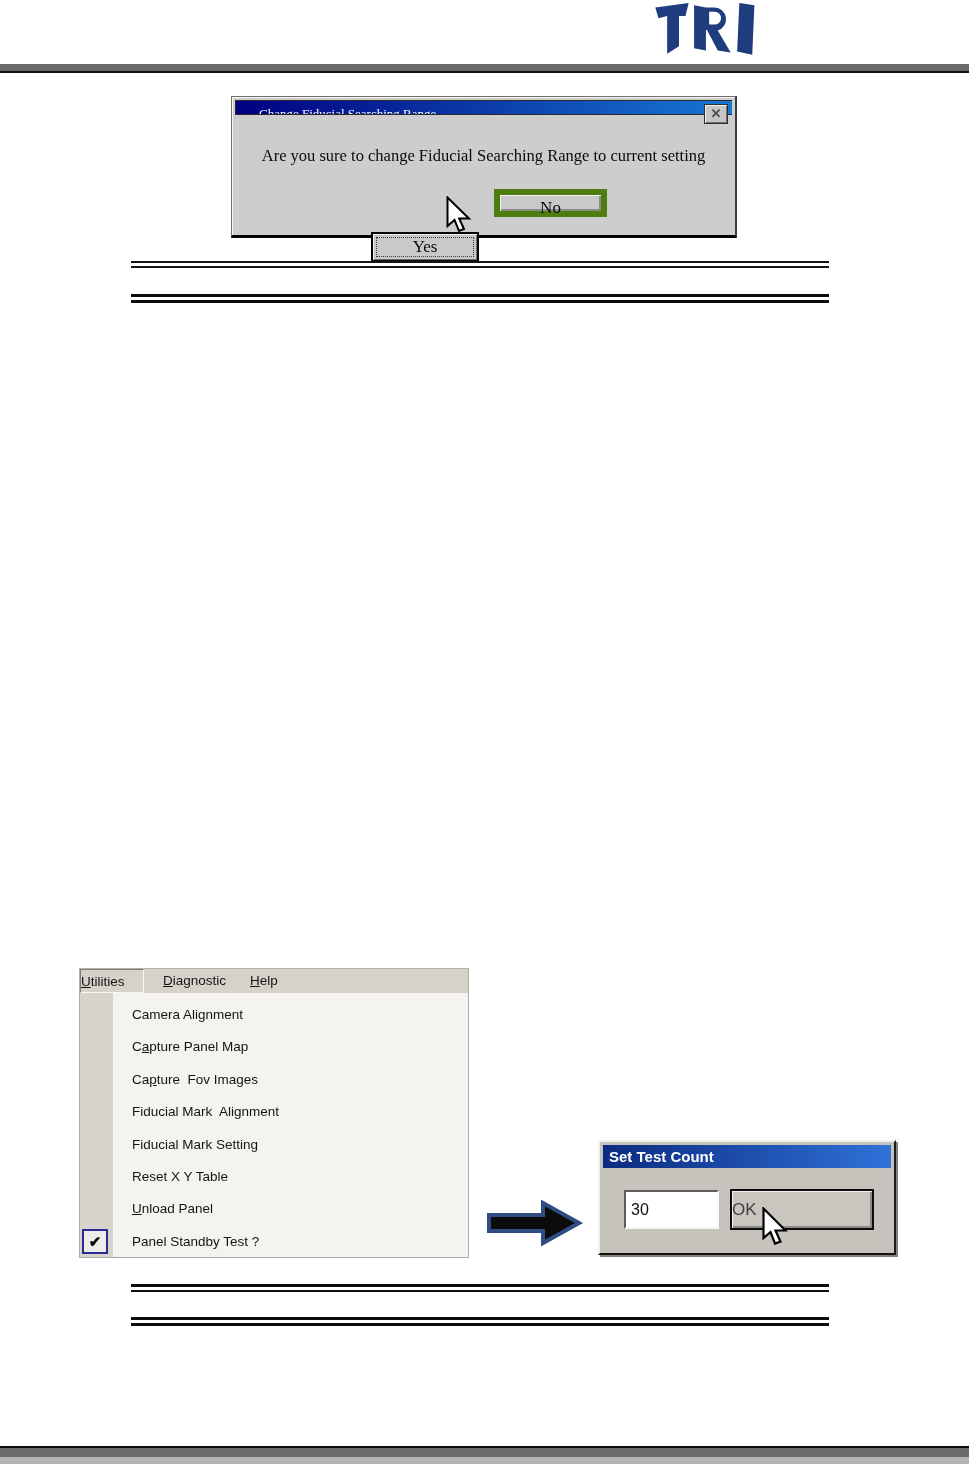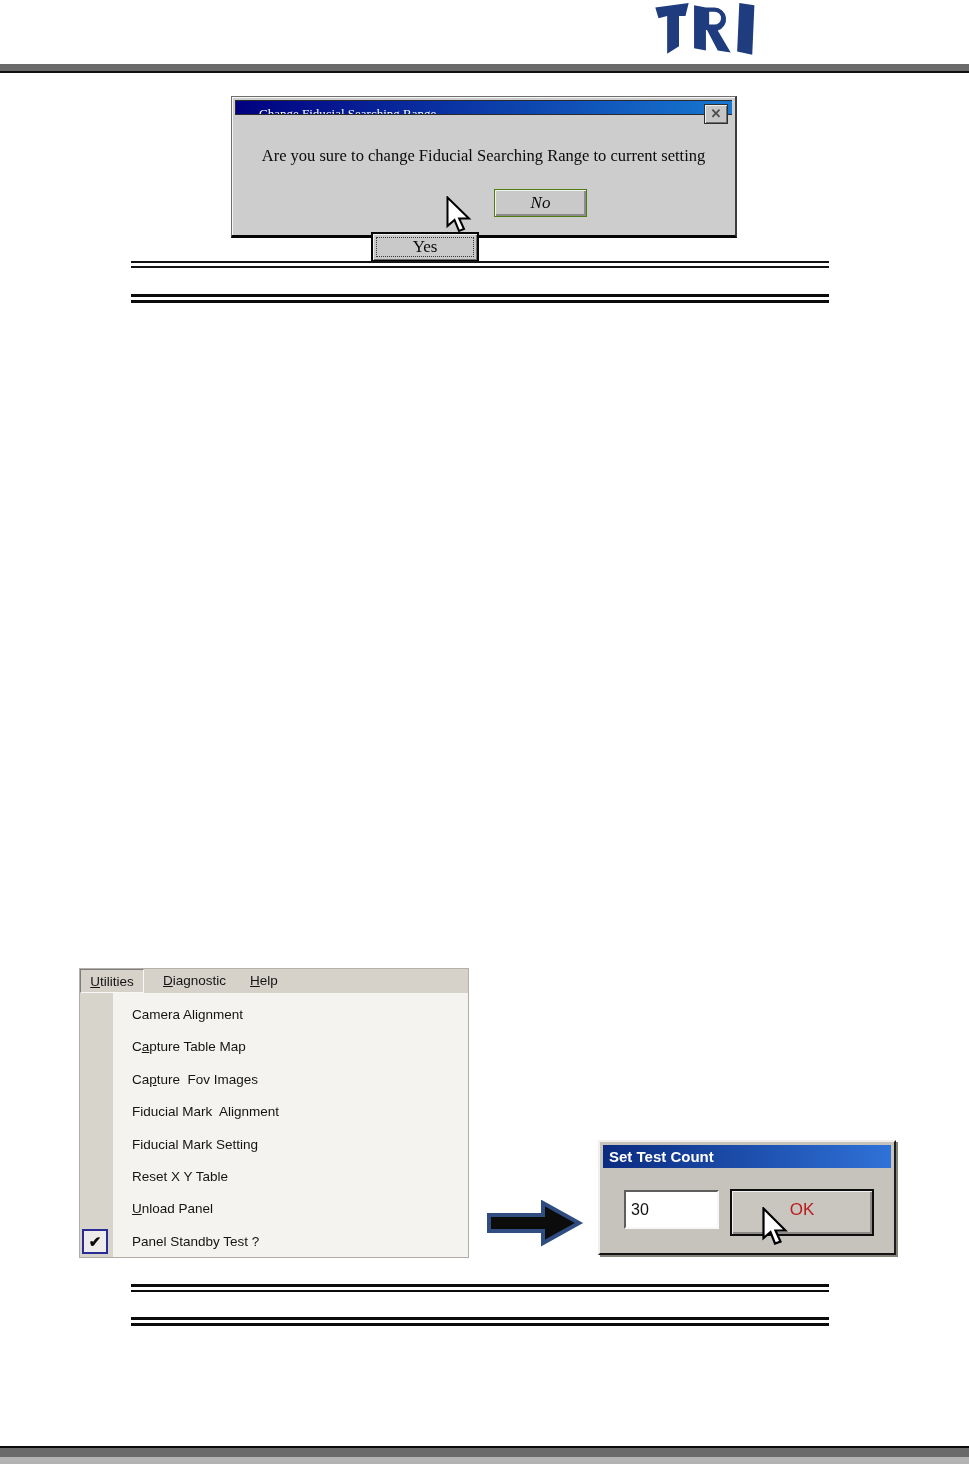--- a/index.html
+++ b/index.html
@@ -56,25 +56,24 @@
     border:2px solid #050505;
     box-shadow: inset 1px 1px 0 #efefef, inset -1px -1px 0 #6f6f6f;
     line-height:26px;
     margin-top:44px;
   }
   #dlg1-yes .focus-rect {
     position:absolute; left:3px; top:3px; right:3px; bottom:3px;
     border:1px dotted #3a3a3a;
   }
   #dlg1-no {
-    left:262px; top:92px; width:93px; height:28px;
-    border:1px solid #4d7c0f;
+    left:262px; top:92px; width:113px; height:28px;
+    border:6px solid #4d7c0f;
     box-shadow: inset 1px 1px 0 #f2f2f2, inset -2px -2px 0 #8b8b8b;
     line-height:26px;
-    font-style:italic;
   }
 
   
   .rule-double {
     position:absolute; left:131px; width:698px;
   }
   #rule-a1 { top:261px; height:7px; border-top:2px solid #141414; border-bottom:2px solid #141414; }
   #rule-a2 { top:294px; height:9px; border-top:3px solid #0c0c0c; border-bottom:3px solid #0c0c0c; }
   #rule-b1 { top:1284px; height:8px; border-top:3px solid #0c0c0c; border-bottom:2px solid #0c0c0c; }
   #rule-b2 { top:1317px; height:9px; border-top:3px solid #0c0c0c; border-bottom:3px solid #0c0c0c; }
@@ -84,21 +83,21 @@
     position:absolute; left:79px; top:968px; width:390px; height:290px;
     font-size:13.5px; color:#141414;
   }
   #menubar {
     position:absolute; left:0; top:0; width:100%; height:25px;
     background:#d6d2ca; border:1px solid #b5b1a9; border-bottom:none;
     display:flex; align-items:stretch;
   }
   .menubar-item { line-height:23px; padding:0 10px; white-space:pre; }
   #mb-utilities {
-    width:64px; text-align:center; padding:0;
+    width:64px; text-align:left; padding:0;
     border:1px solid; border-color:#7d7d7d #f7f7f7 #f7f7f7 #7d7d7d;
   }
   #mb-diagnostic { margin-left:9px; }
   #mb-help { margin-left:4px; }
   .accesskey { text-decoration:underline; }
   #menu-drop {
     position:absolute; left:0; top:25px; width:100%; height:265px;
     background:#f4f3f0;
     border:1px solid #b0aca5; border-top:none;
     padding-top:6px;
@@ -133,24 +132,24 @@
     color:#fff; font-weight:bold; font-size:15px; line-height:23px;
     padding-left:6px; white-space:nowrap;
   }
   #dlg2-input {
     position:absolute; left:24px; top:48px; width:95px; height:39px;
     background:#fff; border:2px solid; border-color:#5e5e5e #f7f7f7 #f7f7f7 #5e5e5e;
     font-family:"Liberation Sans",sans-serif; font-size:16px; color:#111;
     padding:14px 5px 14px 5px; outline:none;
   }
   #dlg2-ok {
-    position:absolute; left:130px; top:47px; width:144px; height:47px;
+    position:absolute; left:130px; top:47px; width:144px; height:41px;
     background:#c9c6c0; border:2px solid #0d0d0d;
     box-shadow: inset 1px 1px 0 #f1f1f1, inset -2px -2px 0 #8d8a85;
-    text-align:center; line-height:37px; font-size:17px; color:#b91c1c;
+    line-height:37px; font-size:17px; color:#404040;
   }
 
   
   .cursor { position:absolute; pointer-events:none; }
   #cursor1 { left:446px; top:196px; }
   #cursor2 { left:762px; top:1207px; }
 
   
   #footer-rule {
     position:absolute; left:0; top:1446px; width:969px; height:18px;
@@ -192,21 +191,21 @@
 
   <div id="menu-panel">
     <div id="menubar">
       <div id="mb-utilities" class="menubar-item"><span></span><span class="accesskey">U</span><span>tilities</span></div>
       <div id="mb-diagnostic" class="menubar-item"><span></span><span class="accesskey">D</span><span>iagnostic</span></div>
       <div id="mb-help" class="menubar-item"><span></span><span class="accesskey">H</span><span>elp</span></div>
     </div>
     <div id="menu-drop">
       <div id="menu-gutter"></div>
       <div class="menu-item"><span>Camera Alignment</span><span class="accesskey"></span><span></span></div>
-      <div class="menu-item"><span>C</span><span class="accesskey">a</span><span>pture Table Map</span></div>
+      <div class="menu-item"><span>C</span><span class="accesskey">a</span><span>pture Panel Map</span></div>
       <div class="menu-item"><span>Ca</span><span class="accesskey">p</span><span>ture  Fov Images</span></div>
       <div class="menu-item"><span>Fiducial Mark  Alignment</span><span class="accesskey"></span><span></span></div>
       <div class="menu-item"><span>Fiducial Mark Setting</span><span class="accesskey"></span><span></span></div>
       <div class="menu-item"><span>Reset X Y Table</span><span class="accesskey"></span><span></span></div>
       <div class="menu-item"><span></span><span class="accesskey">U</span><span>nload Panel</span></div>
       <div class="menu-item"><span>Panel Standby Test ?</span><span class="accesskey"></span><span></span></div>
     </div>
     <div id="menu-check">✔</div>
   </div>
 

